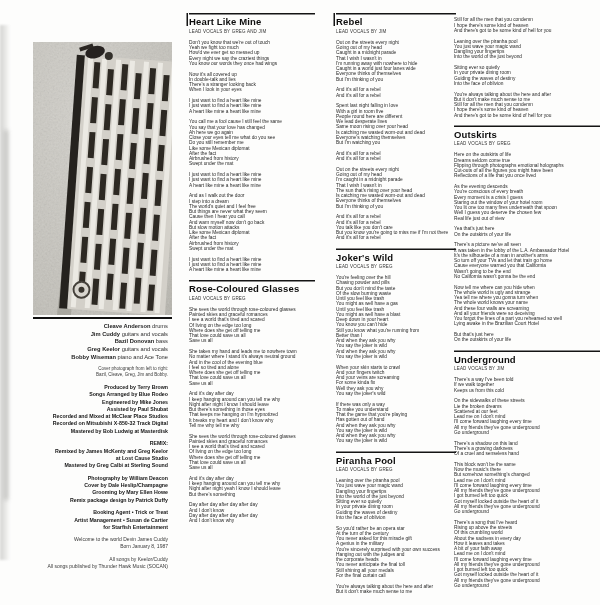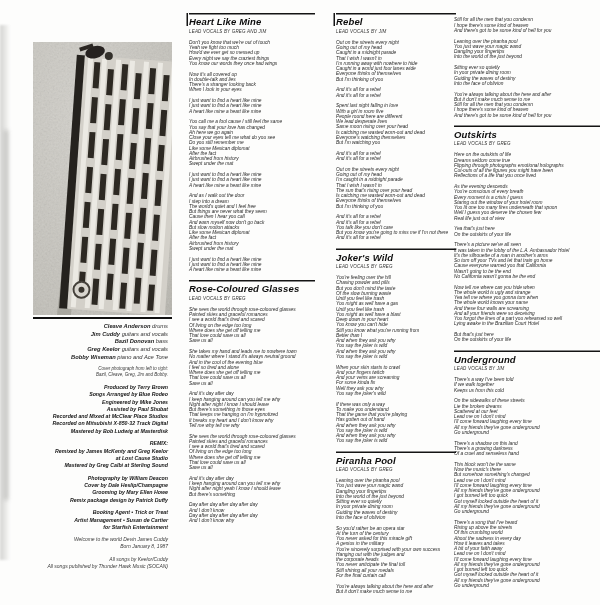--- a/index.html
+++ b/index.html
@@ -1,17 +1,17 @@
 <!DOCTYPE html>
 <html><head>
 <meta charset="utf-8">
 <style>
   html,body{margin:0;padding:0;background:#ffffff;}
   .page{position:relative;width:600px;height:605px;background:#fdfdfc;overflow:hidden;
-        font-family:"Liberation Sans","DejaVu Sans",sans-serif;color:#1c1c1c;font-style:italic;}
+        font-family:"Liberation Sans","DejaVu Sans",sans-serif;color:#1c1c1c;}
   
   .scan-edge{position:absolute;left:0;top:25px;width:10px;height:535px;
              background:linear-gradient(90deg,#d4d4d1,#ededeb 65%,#fdfdfc);filter:blur(1px);}
   .scan-streak{position:absolute;left:4px;top:130px;width:4px;height:370px;background:#b7b7b3;
                filter:blur(2px);opacity:.8;}
   
   .photo{position:absolute;left:33px;top:42px;width:139px;height:273px;}
   .photo svg{display:block;}
   .photo-rule{position:absolute;left:33px;top:317px;width:139px;height:2px;background:#101010;}
   

